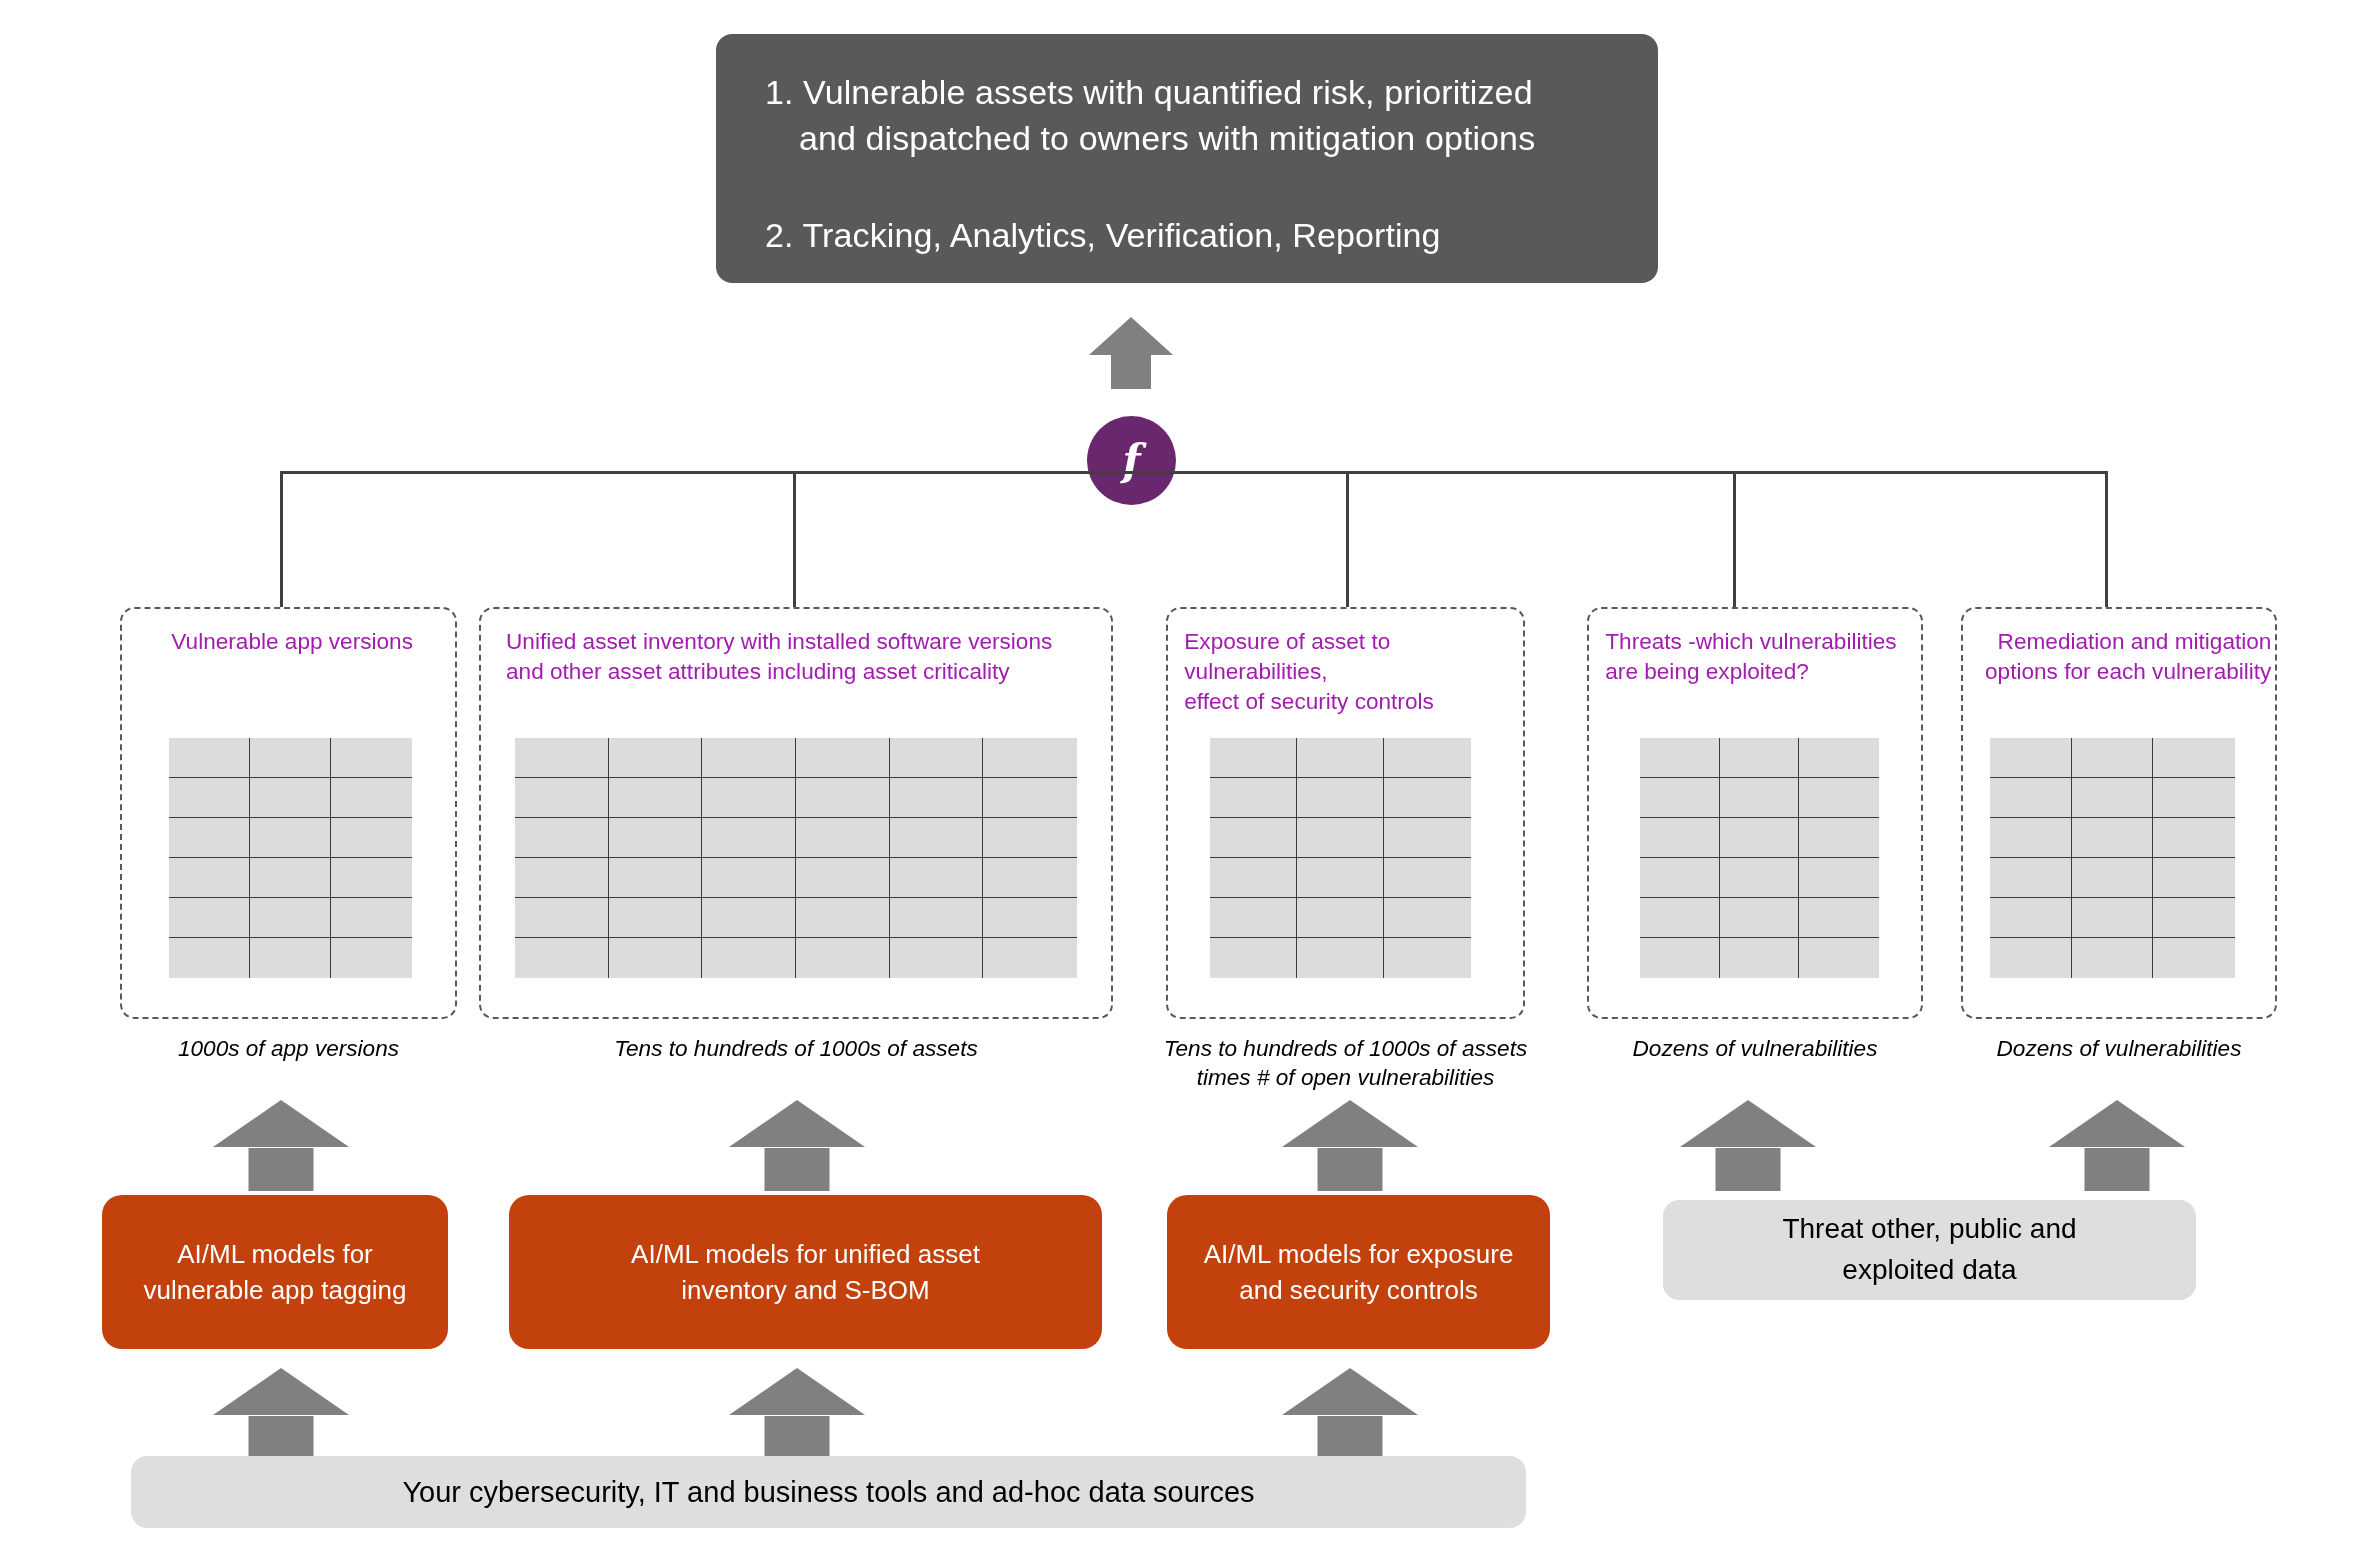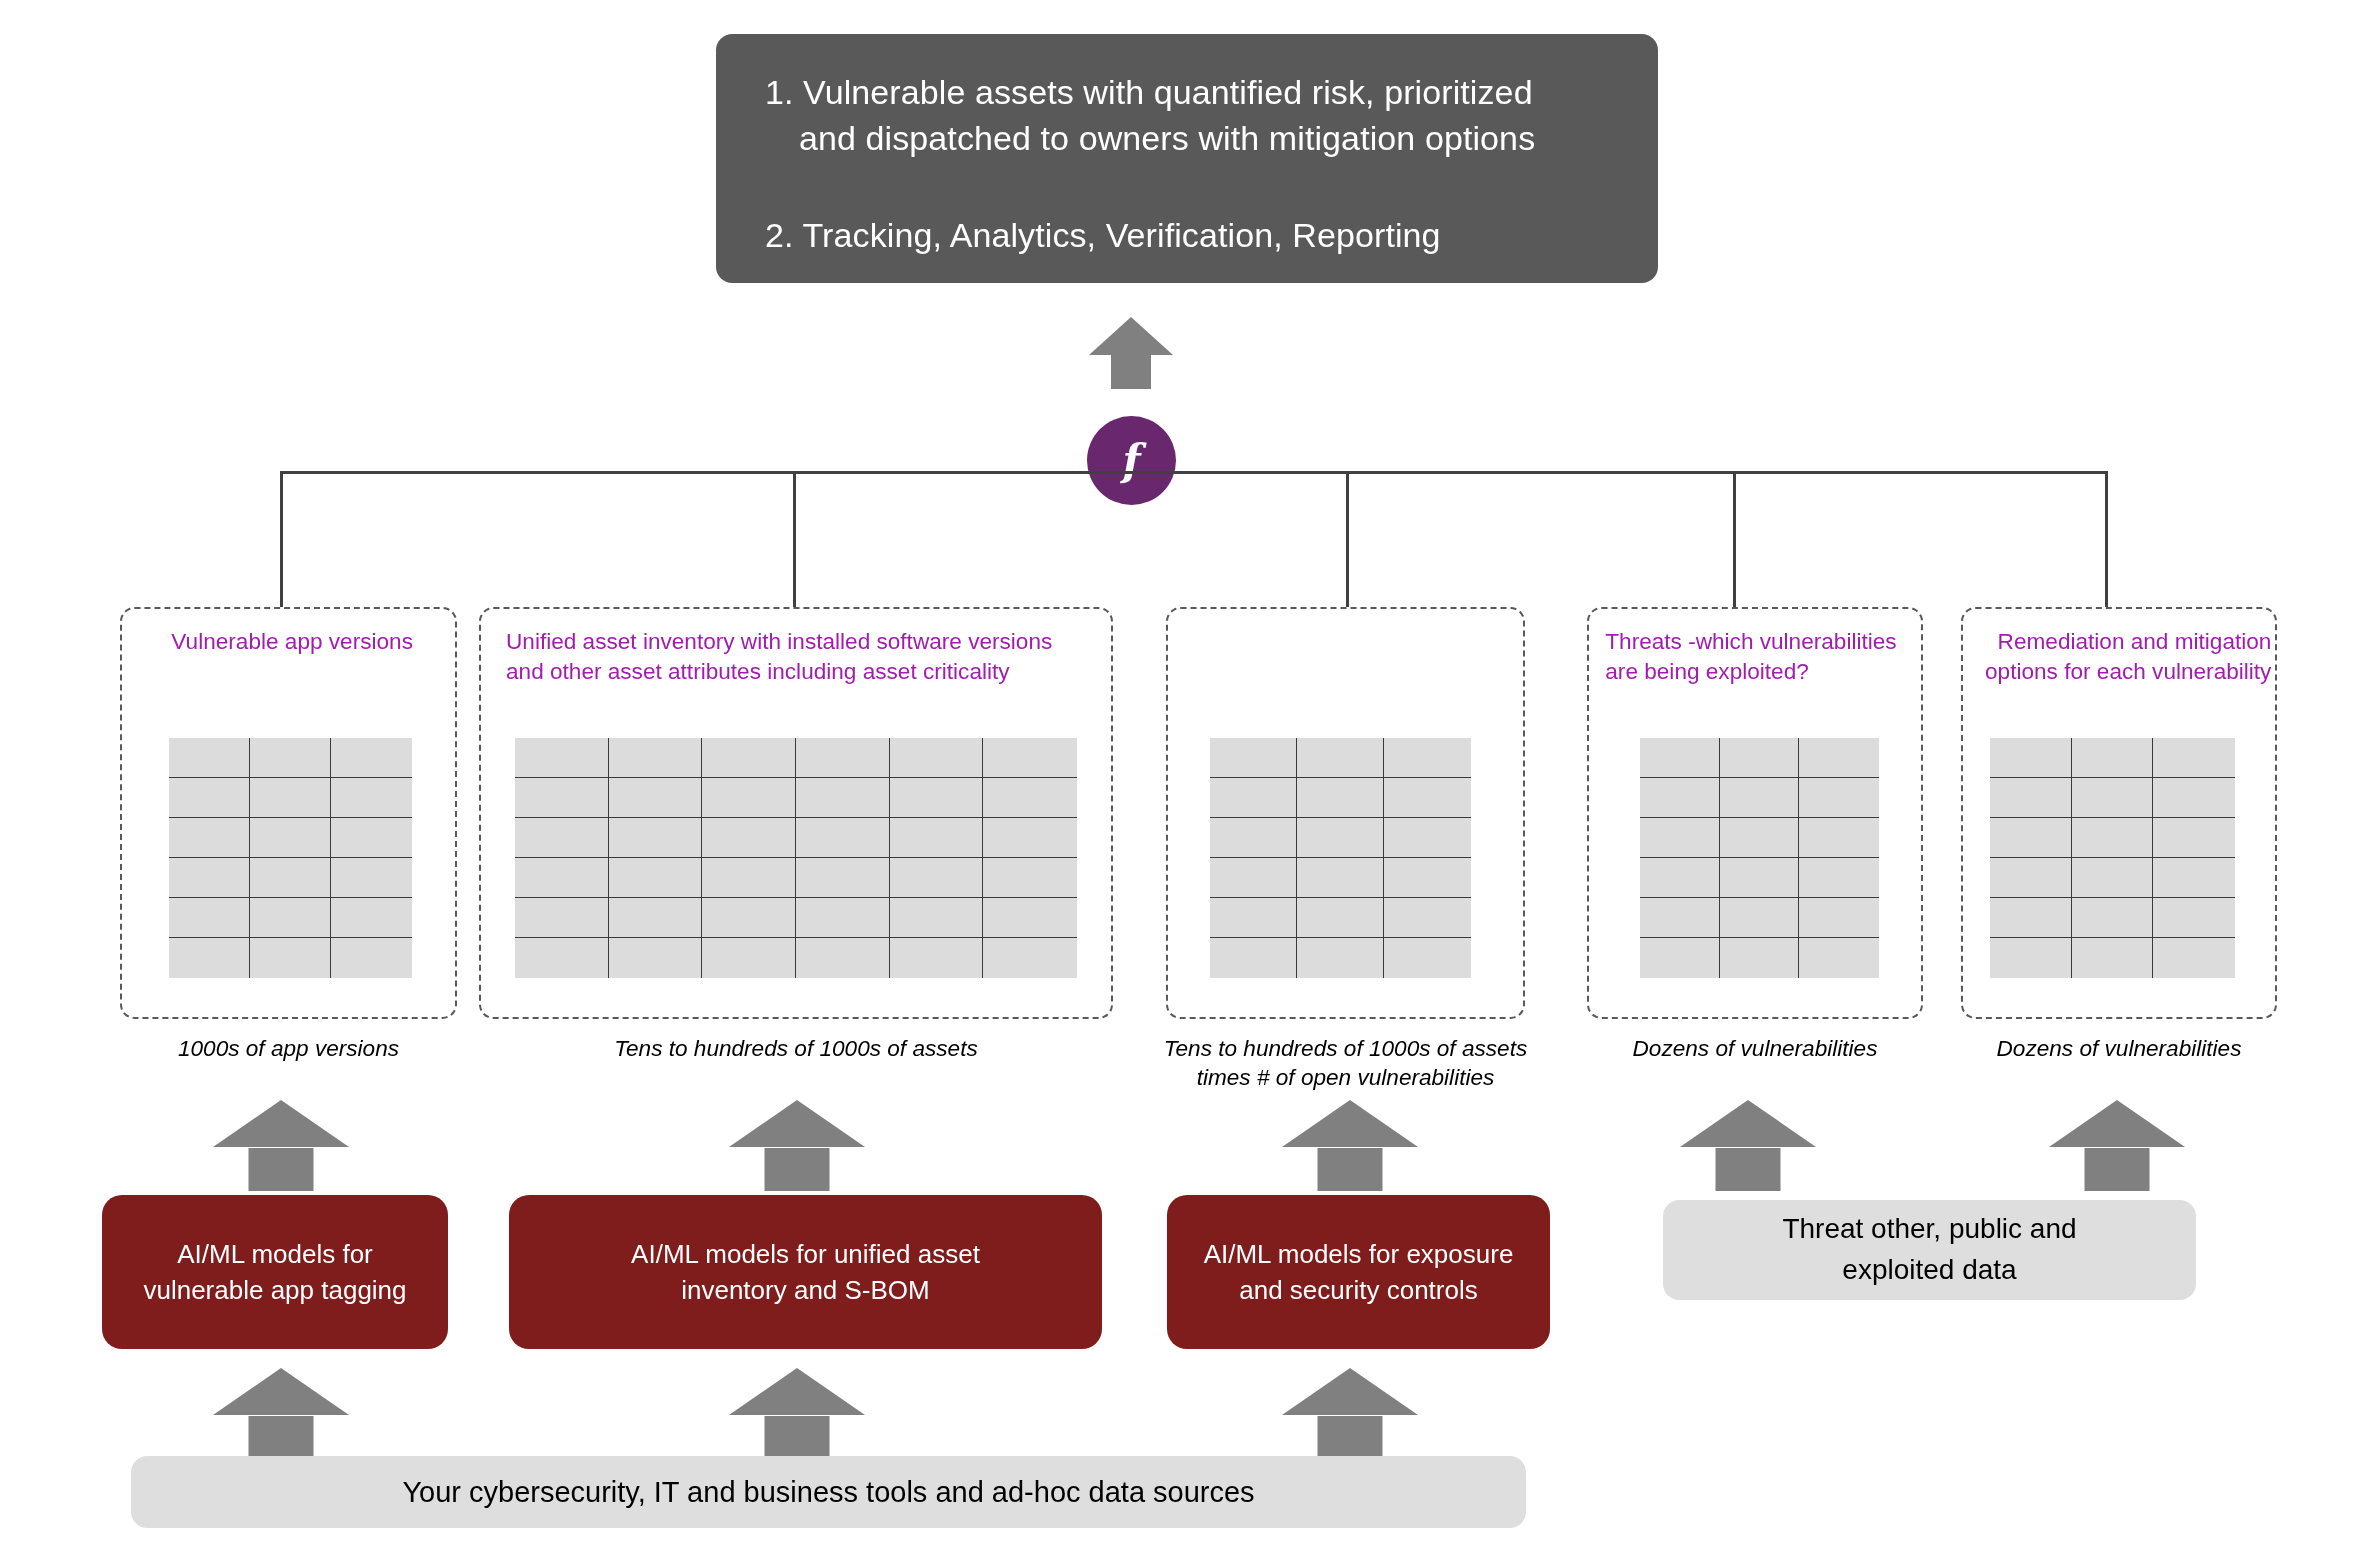--- a/index.html
+++ b/index.html
@@ -141,21 +141,21 @@
     font-style: italic;
     font-size: 22.6px;
     line-height: 1.3;
     text-align: center;
     color: #000000;
   }
 
   
   .model-box {
     position: absolute;
-    background: #7f1d1d;
+    background: #c2410c;
     border-radius: 20px;
     color: #ffffff;
     display: flex;
     align-items: center;
     justify-content: center;
     text-align: center;
     font-size: 26px;
     line-height: 1.4;
     box-sizing: border-box;
     padding: 0 20px;
@@ -283,20 +283,24 @@
         <div class="faux-cell last-row"></div>
         <div class="faux-cell last-row"></div>
         <div class="faux-cell last-row last-col"></div>
     </div>
   </div>
   <div class="caption" style="left:479px; top:1034px; width:634px;">
     <span>Tens to hundreds of 1000s of assets</span>
   </div>
 
   <div class="dashed-box" style="left:1166px; top:607px; width:359px; height:412px;">
+    <div class="dashed-title" style="left:16.3px; right:7.2px;">
+      <span>Exposure of asset to vulnerabilities,</span><br>
+      <span>effect of security controls</span>
+    </div>
     <div class="faux-table" style="left:42px; top:129px; width:261px; height:240px; grid-template-columns:repeat(3,1fr); grid-template-rows:repeat(6,1fr);">
       <div class="faux-cell"></div>
         <div class="faux-cell"></div>
         <div class="faux-cell last-col"></div>
       <div class="faux-cell"></div>
         <div class="faux-cell"></div>
         <div class="faux-cell last-col"></div>
       <div class="faux-cell"></div>
         <div class="faux-cell"></div>
         <div class="faux-cell last-col"></div>

